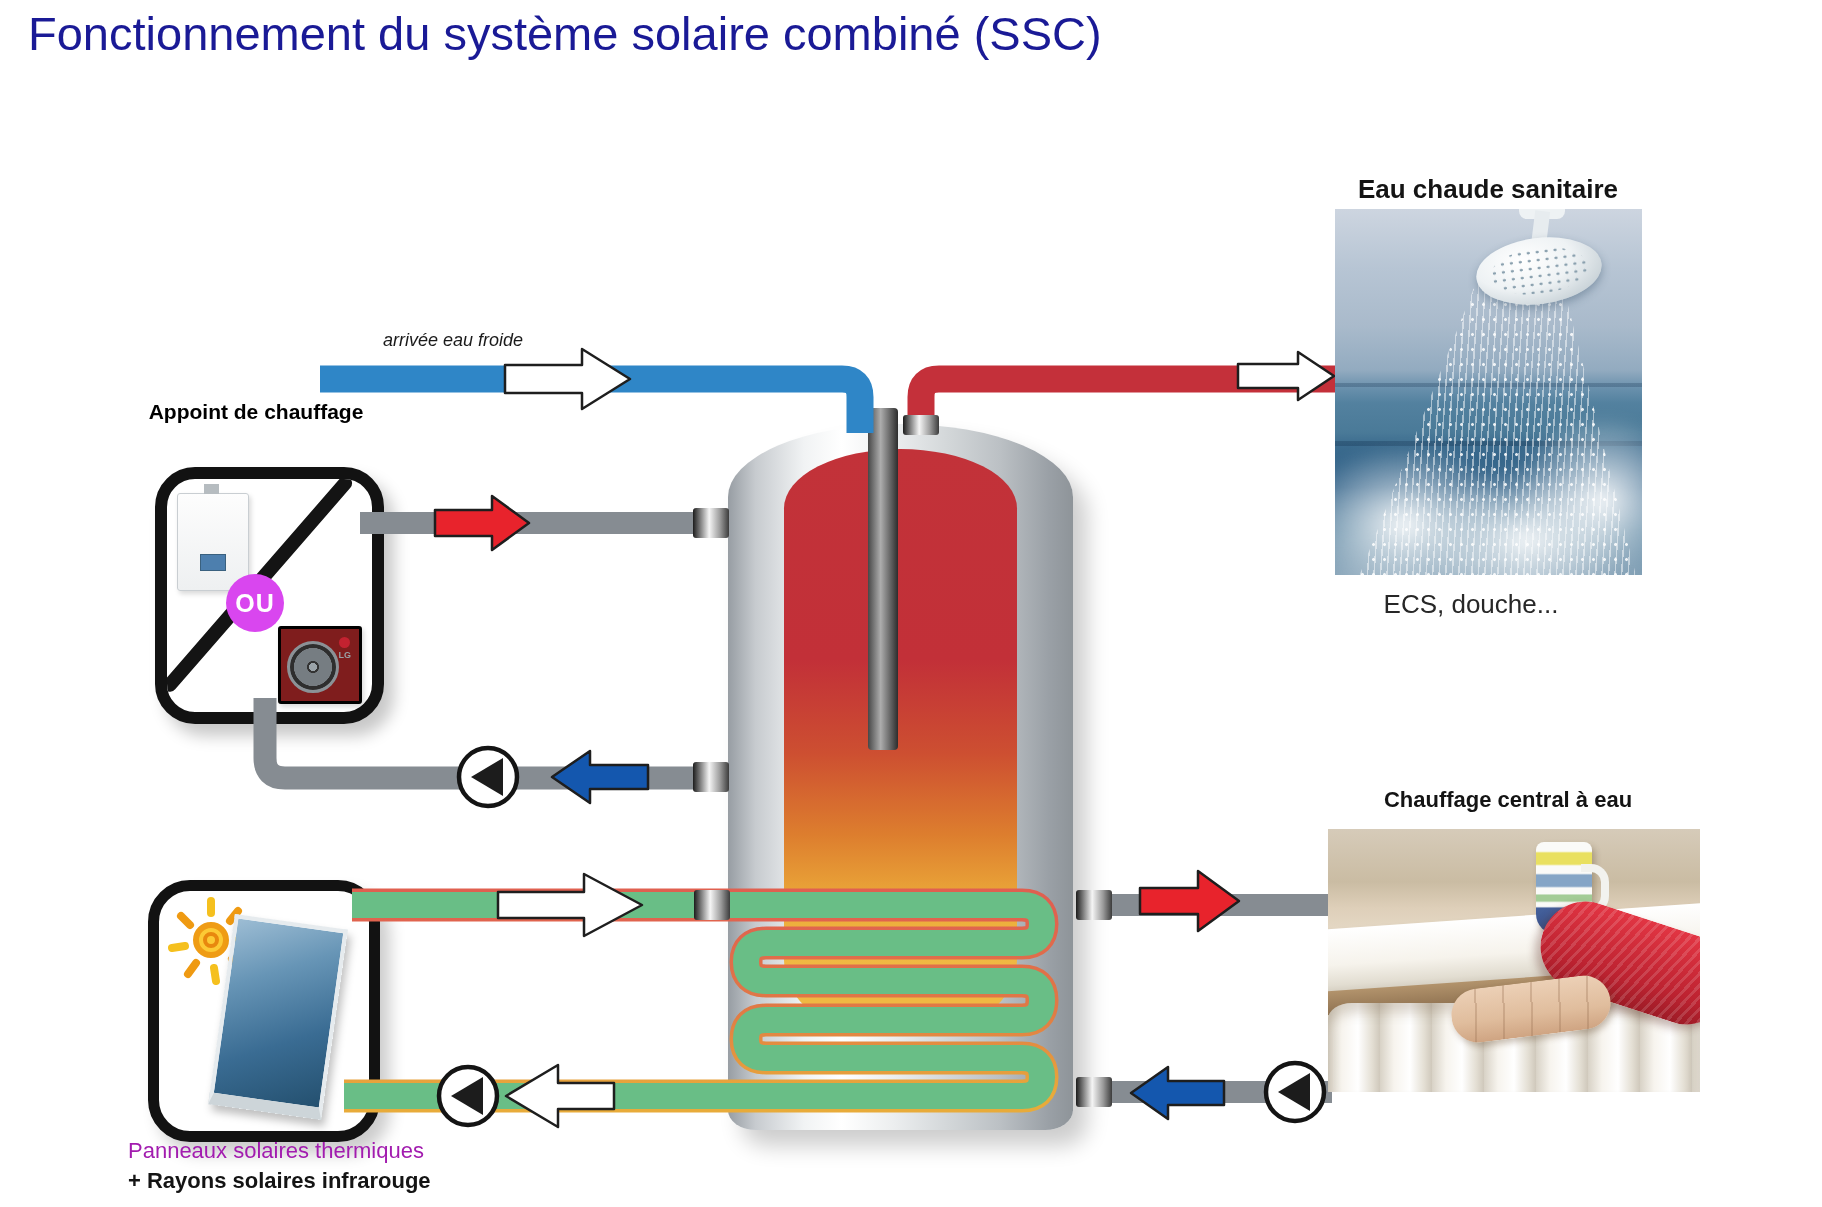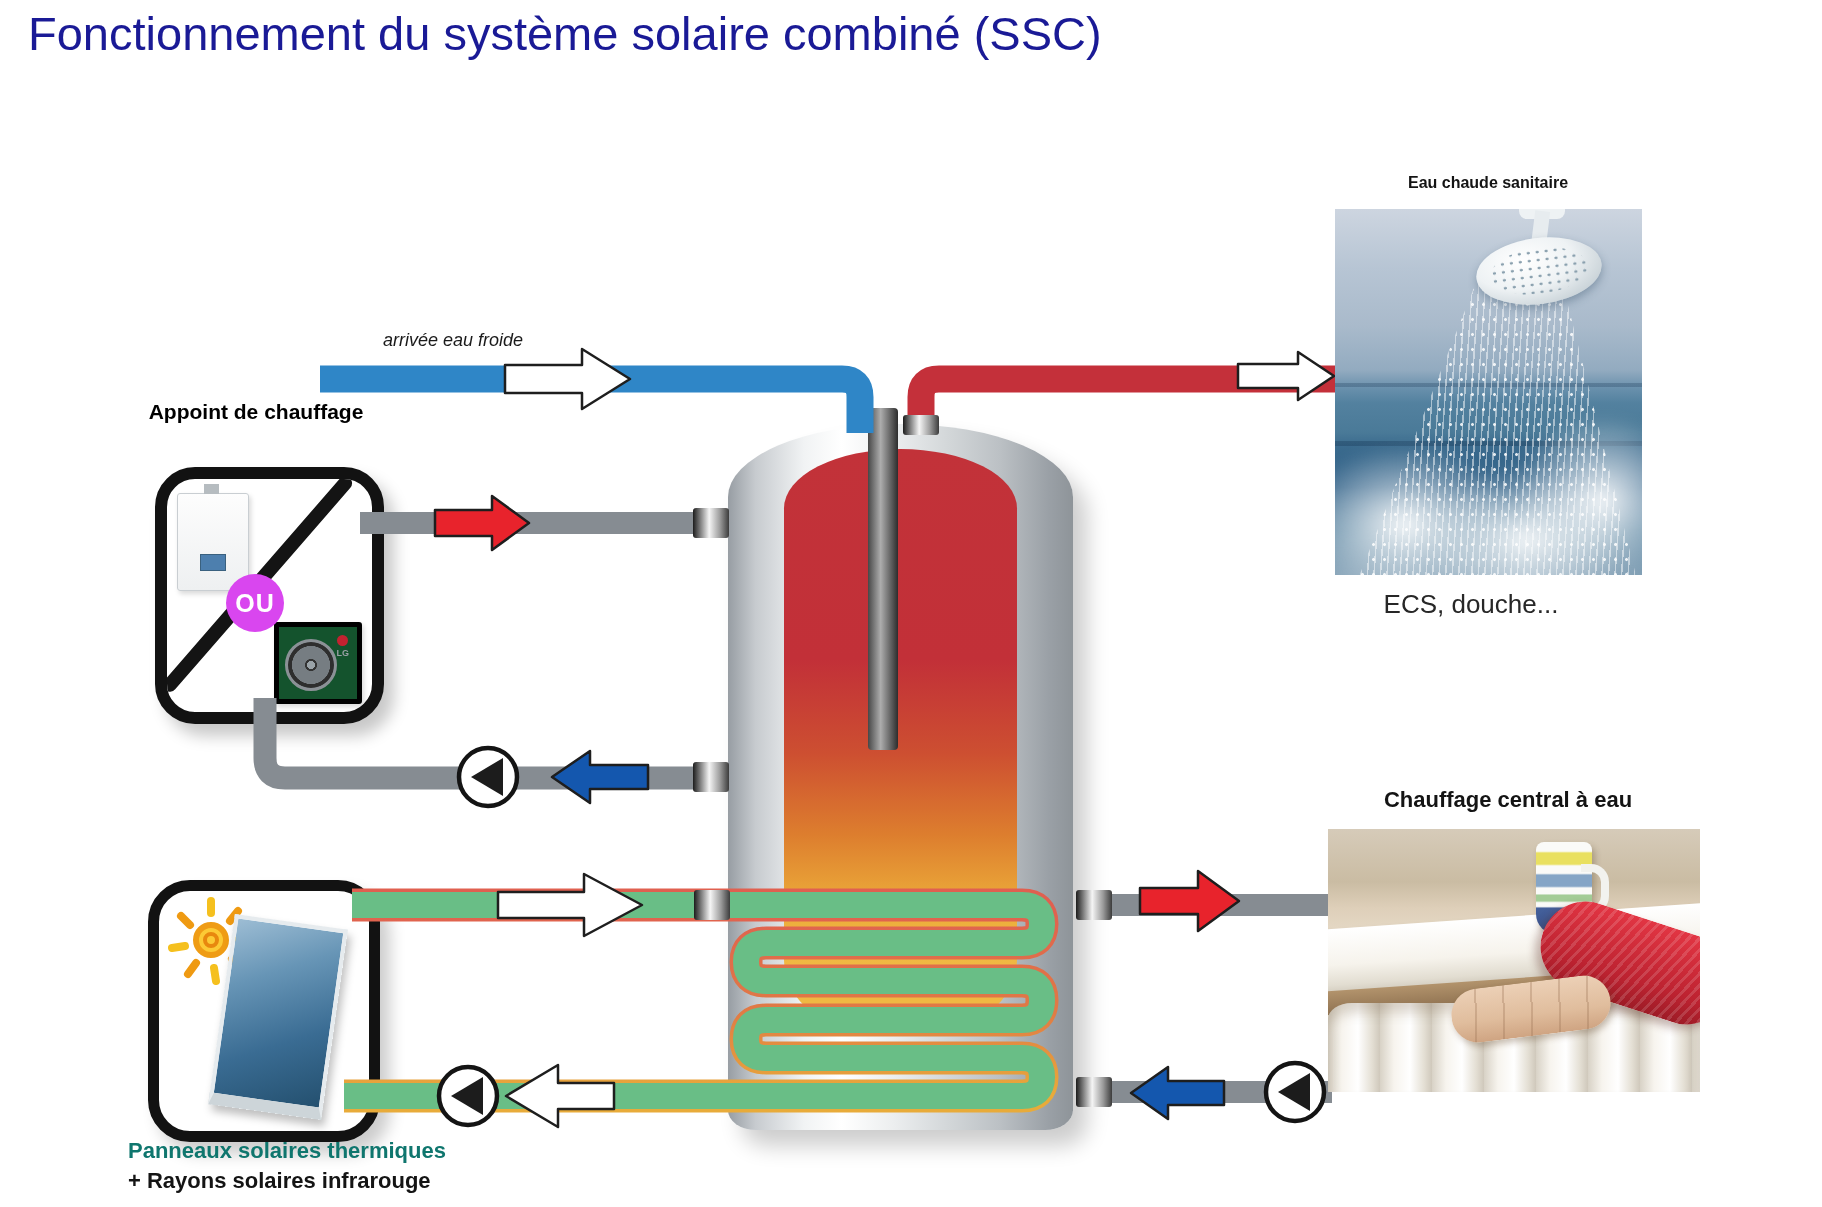--- a/index.html
+++ b/index.html
@@ -9,44 +9,44 @@
   .page-title{position:absolute;left:28px;top:6px;font-size:47px;color:#1a1a96;white-space:nowrap;}
 
   
   .cold-label{position:absolute;left:353px;top:330px;width:200px;text-align:center;
               font-style:italic;font-size:18px;color:#1a1a1a;}
   .aux-title{position:absolute;left:116px;top:400px;width:280px;text-align:center;
              font-weight:bold;font-size:21px;color:#000000;}
   .aux-sub{position:absolute;left:92px;top:429px;width:330px;text-align:center;
            font-size:25px;color:#272727;}
   .dhw-title{position:absolute;left:1336px;top:174px;width:304px;text-align:center;
-             font-weight:bold;font-size:16px;color:#141414;}
+             font-weight:bold;font-size:26px;color:#141414;}
   .dhw-caption{position:absolute;left:1321px;top:589px;width:300px;text-align:center;
                font-size:26px;color:#272727;}
   .heat-title{position:absolute;left:1358px;top:787px;width:300px;text-align:center;
               font-weight:bold;font-size:22px;color:#141414;}
   .heat-caption{position:absolute;left:1347px;top:1101px;width:360px;text-align:center;
                 font-size:23px;color:#1d3349;}
-  .solar-l1{position:absolute;left:128px;top:1138px;font-weight:bold;font-size:22px;color:#0f766e;}
+  .solar-l1{position:absolute;left:128px;top:1138px;font-weight:normal;font-size:22px;color:#a21caf;}
   .solar-l2{position:absolute;left:128px;top:1168px;font-weight:bold;font-size:22px;color:#141414;}
 
   
   .aux-box{position:absolute;left:155px;top:467px;width:205px;height:233px;background:#fff;
            border:12px solid #121212;border-radius:40px;overflow:hidden;
            box-shadow:10px 12px 16px rgba(0,0,0,.22);}
   .boiler-unit{position:absolute;left:10px;top:14px;width:70px;height:96px;
                background:linear-gradient(180deg,#fdfdfd,#eef0f1);
                border:1px solid #c9ced2;border-radius:3px;box-shadow:2px 3px 5px rgba(0,0,0,.15);}
   .boiler-unit::before{content:"";position:absolute;top:-10px;left:26px;width:15px;height:10px;background:#b6bcc0;}
   .boiler-display{position:absolute;left:22px;top:60px;width:24px;height:15px;
                   background:#4d7fae;border:1px solid #3a617f;}
   .diag-line{position:absolute;left:-50px;top:98px;width:281px;height:14px;background:#141414;
              border-radius:7px;transform:rotate(131deg);}
-  .lg-unit{position:absolute;right:10px;bottom:8px;width:78px;height:72px;background:#14532d;
-           border:5px solid #000000;border-radius:3px;box-shadow:2px 3px 5px rgba(0,0,0,.15);}
+  .lg-unit{position:absolute;right:10px;bottom:8px;width:78px;height:72px;background:#7f1d1d;
+           border:3px solid #000000;border-radius:3px;box-shadow:2px 3px 5px rgba(0,0,0,.15);}
   .lg-fan{position:absolute;left:6px;top:12px;width:46px;height:46px;border-radius:50%;
           border:3px solid #8b9196;
           background:radial-gradient(circle,#9aa3a8 0 12%,#333 13% 18%,#767d82 19% 58%,#2e2e2e 59% 70%,#565c60 71%);}
   .lg-dot{position:absolute;right:9px;top:8px;width:11px;height:11px;border-radius:50%;background:#c32230;}
   .lg-text{position:absolute;right:8px;top:21px;font-size:9px;font-weight:bold;color:#9aa0a5;}
   .ou-badge{position:absolute;left:59px;top:95px;width:58px;height:58px;border-radius:50%;
             background:#d946ef;color:#fff;font-weight:bold;font-size:25px;letter-spacing:1px;
             display:flex;align-items:center;justify-content:center;}
 
   

